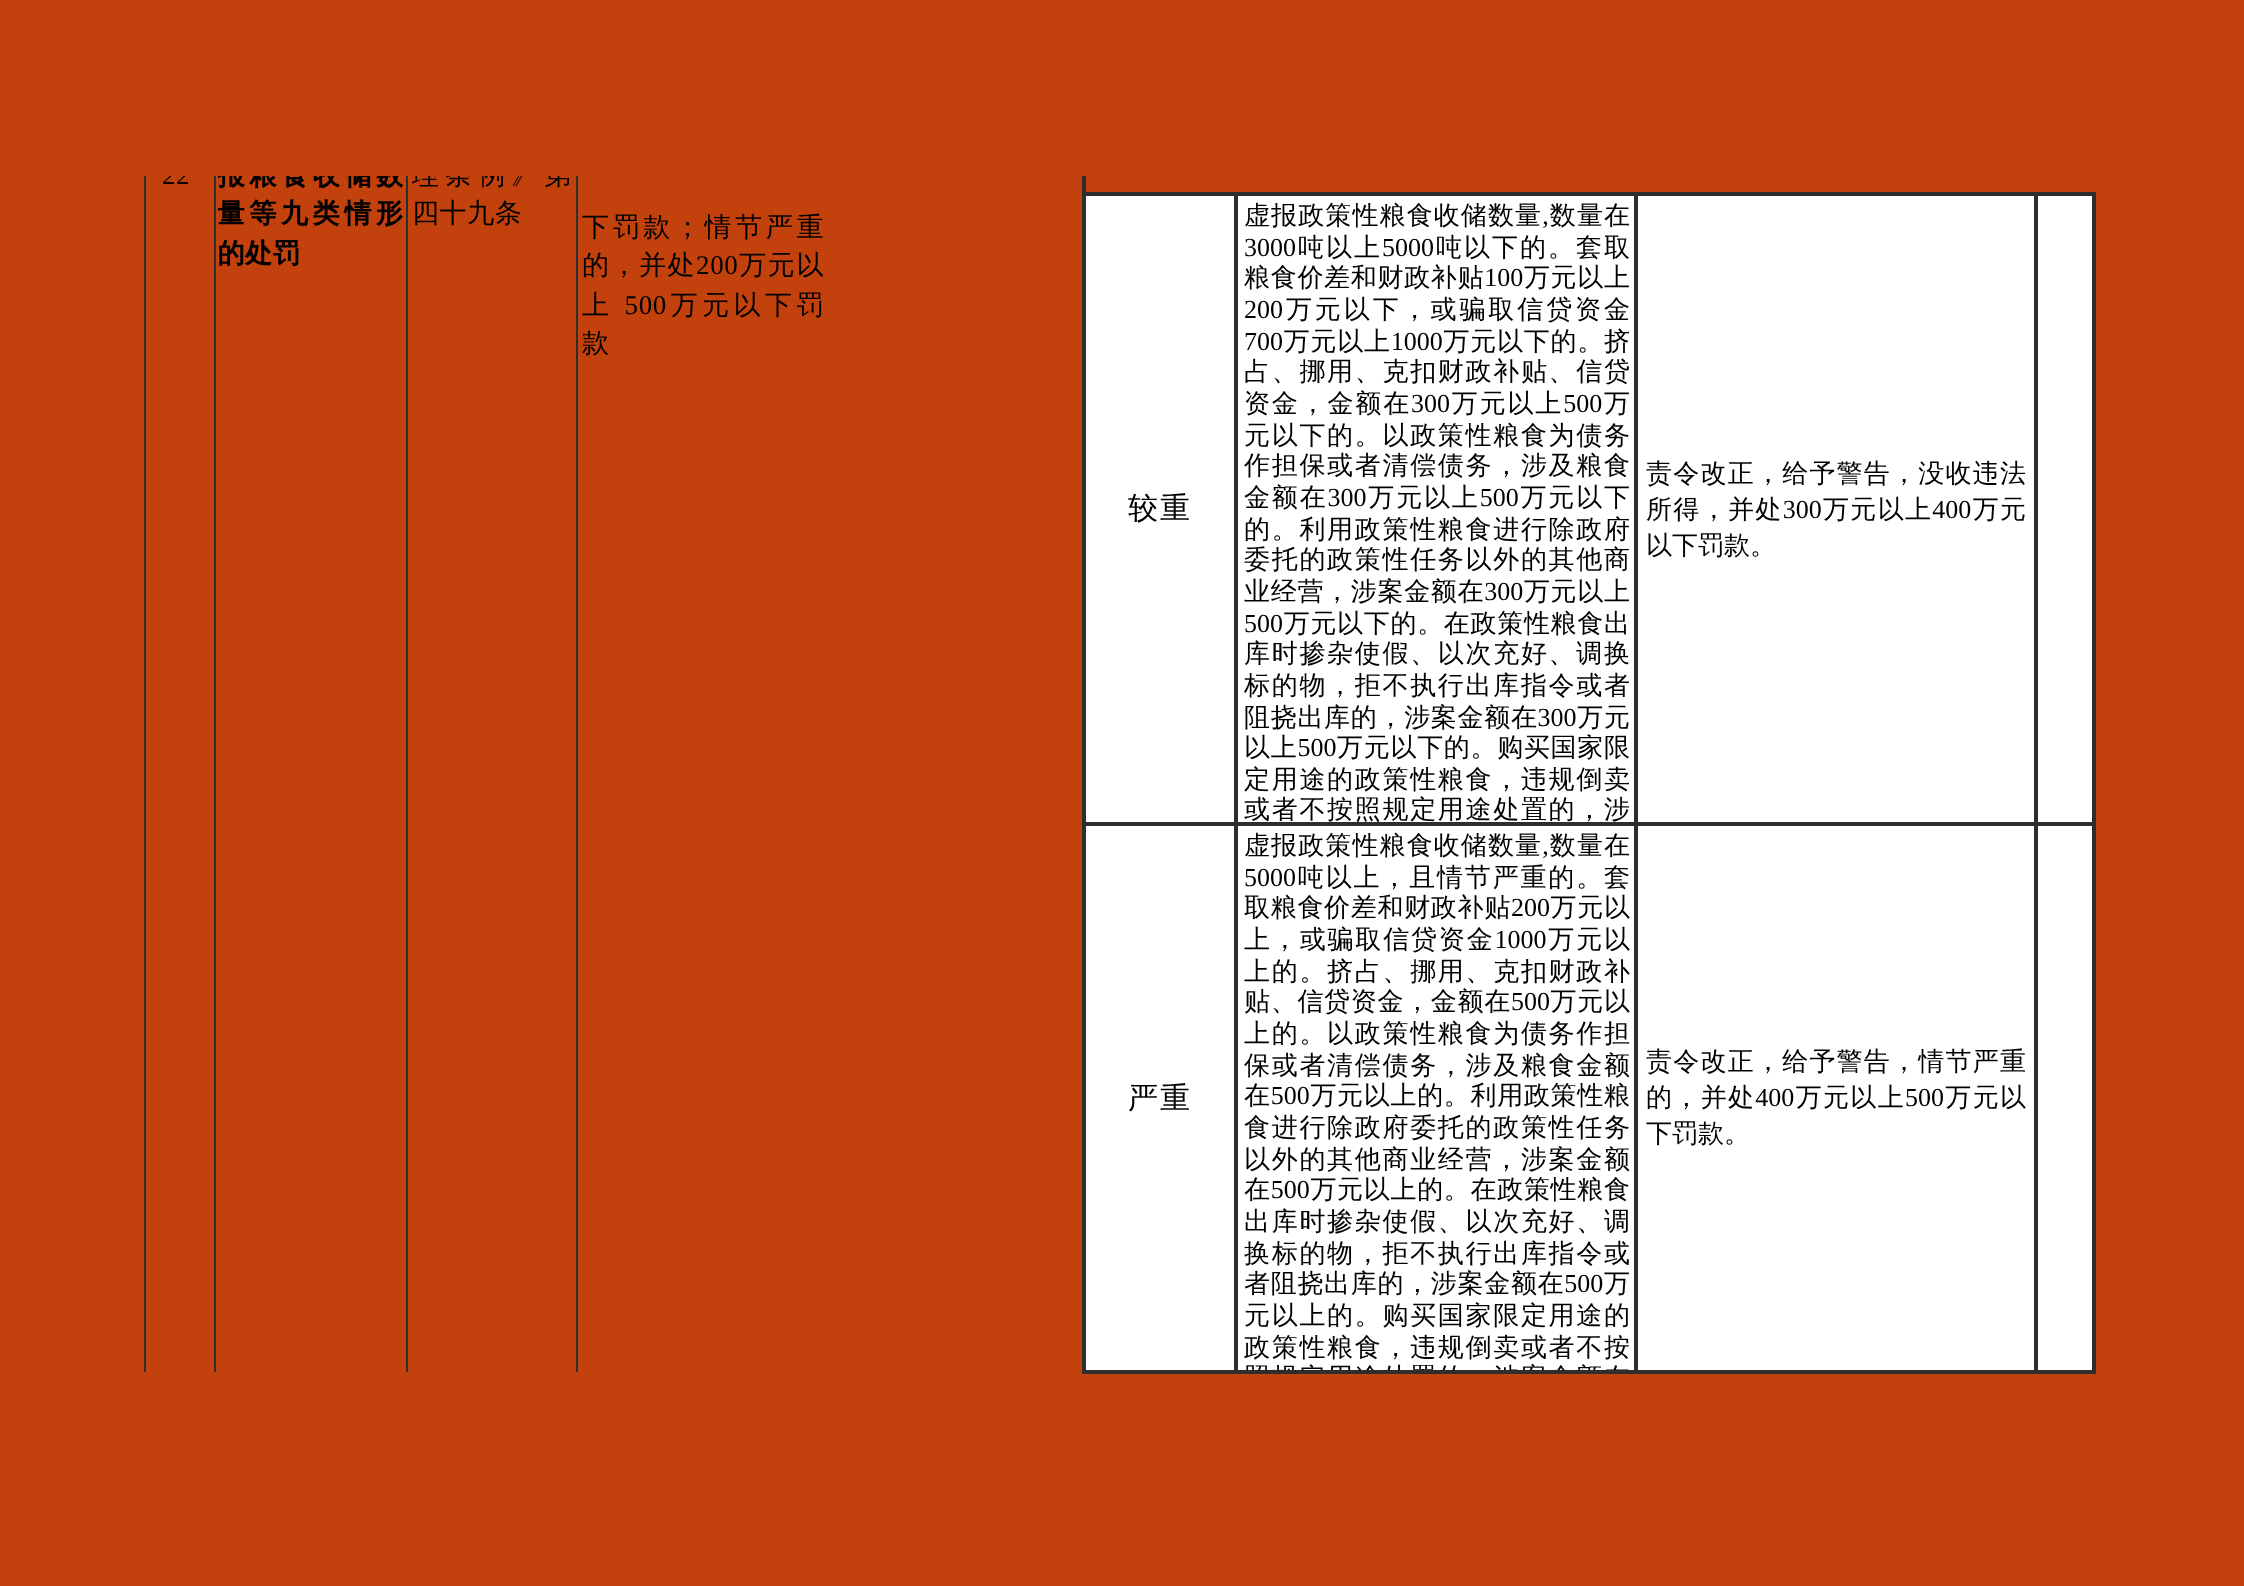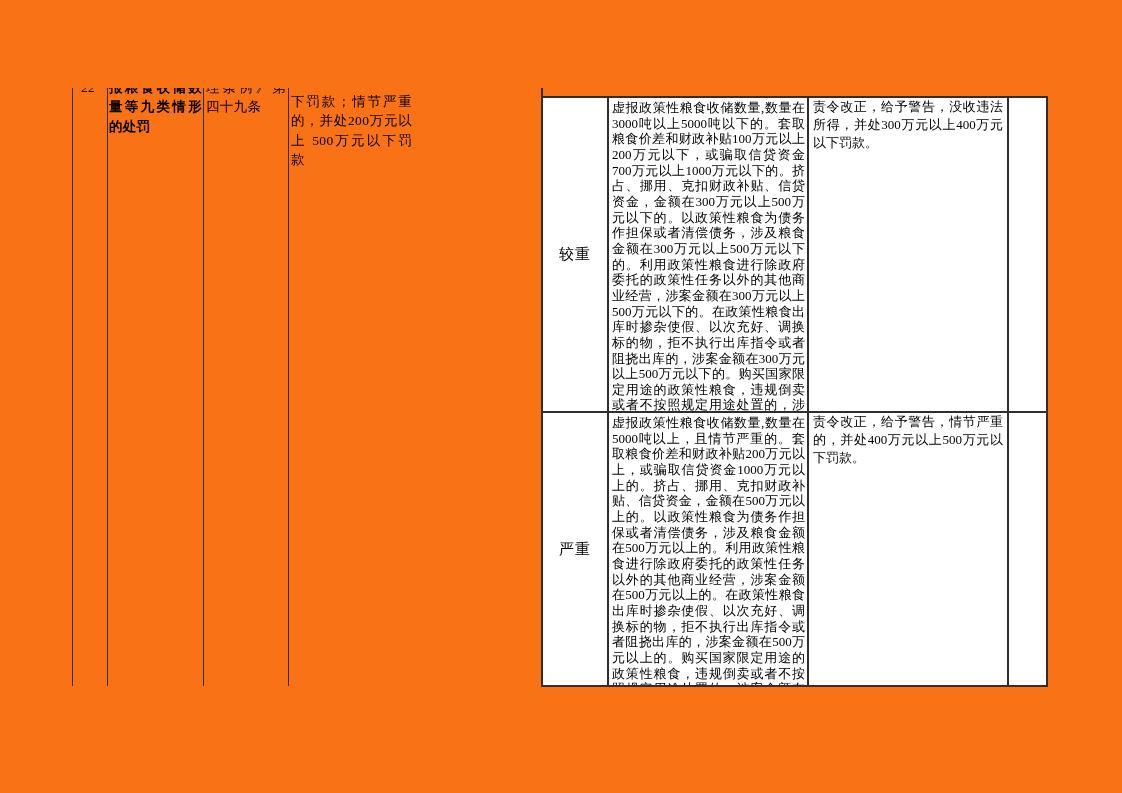--- a/index.html
+++ b/index.html
@@ -2,61 +2,61 @@
 <html><head>
 <meta charset="utf-8">
 <style>
   :root { --bd: #2e2e2e; }
   html, body { margin: 0; padding: 0; }
   body {
     width: 1122px; height: 793px; background: #ffffff;
     font-family: "Liberation Serif", "DejaVu Serif", serif;
     color: #000;
   }
-  .page { position: relative; width: 1122px; height: 793px; overflow: hidden; background: #f97316; }
+  .page { position: relative; width: 1122px; height: 793px; overflow: hidden; background: #c2410c; }
 
   
   .left-sec {
     position: absolute; left: 72px; top: 88px; width: 469px; height: 598px;
     display: flex; border-left: 1.5px solid var(--bd); overflow: hidden;
   }
   .lcell {
     box-sizing: border-box; border-right: 1.5px solid var(--bd);
     overflow: hidden; padding: 0 2px;
     font-size: 13.5px; line-height: 19.4px; letter-spacing: 0.3px;
     text-align: justify;
   }
   .lcell.no-r { border-right: none; }
   .c1 { width: 35px; padding-left: 8px; }
   .c2 { width: 96px; padding-left: 1px; padding-right: 1px; font-weight: bold; }
   .c3 { width: 127px; }
   .c4 { width: 85px; }
   .c5 { width: 125px; }
   .clip-top { margin-top: -10px; }   
-  .fresh-top { margin-top: 4px; }    
+  .fresh-top { margin-top: 16px; }    
 
   
   .vstub { position: absolute; left: 541px; top: 88px; width: 2px; height: 9px; background: var(--bd); }
 
   
   .right-box {
     position: absolute; left: 541px; top: 96px; width: 507px; height: 591px;
     box-sizing: border-box; border: 2px solid var(--bd);
     display: flex; flex-direction: column; background: #fff;
   }
   .rrow { display: flex; overflow: hidden; }
   .rrow.r1 { flex: 0 0 313px; border-bottom: 2px solid var(--bd); }
   .rrow.r2 { flex: 1 1 auto; }
   .rcell { box-sizing: border-box; border-right: 2px solid var(--bd); overflow: hidden; }
   .rcell.last { border-right: none; flex: 1 1 auto; }
-  .sev  { width: 66px; display: flex; align-items: center; justify-content: center;
+  .sev  { width: 76px; display: flex; align-items: center; justify-content: center;
           font-size: 15px; letter-spacing: 1px; }
   .circ { width: 200px; font-size: 13px; line-height: 15.65px; text-align: justify;
           padding: 2px 2px 0 3px; }
-  .pen  { width: 200px; display: flex; align-items: flex-start; padding: 0 4px; }
+  .pen  { width: 200px; display: flex; align-items: center; padding: 0 4px; }
   .pen .pen-text { font-size: 13px; line-height: 18px; text-align: justify; }
 </style>
 </head>
 <body>
 
 <div class="page">
 
   <div class="left-sec">
     <div class="lcell c1">
       <div class="clip-top">22</div>

